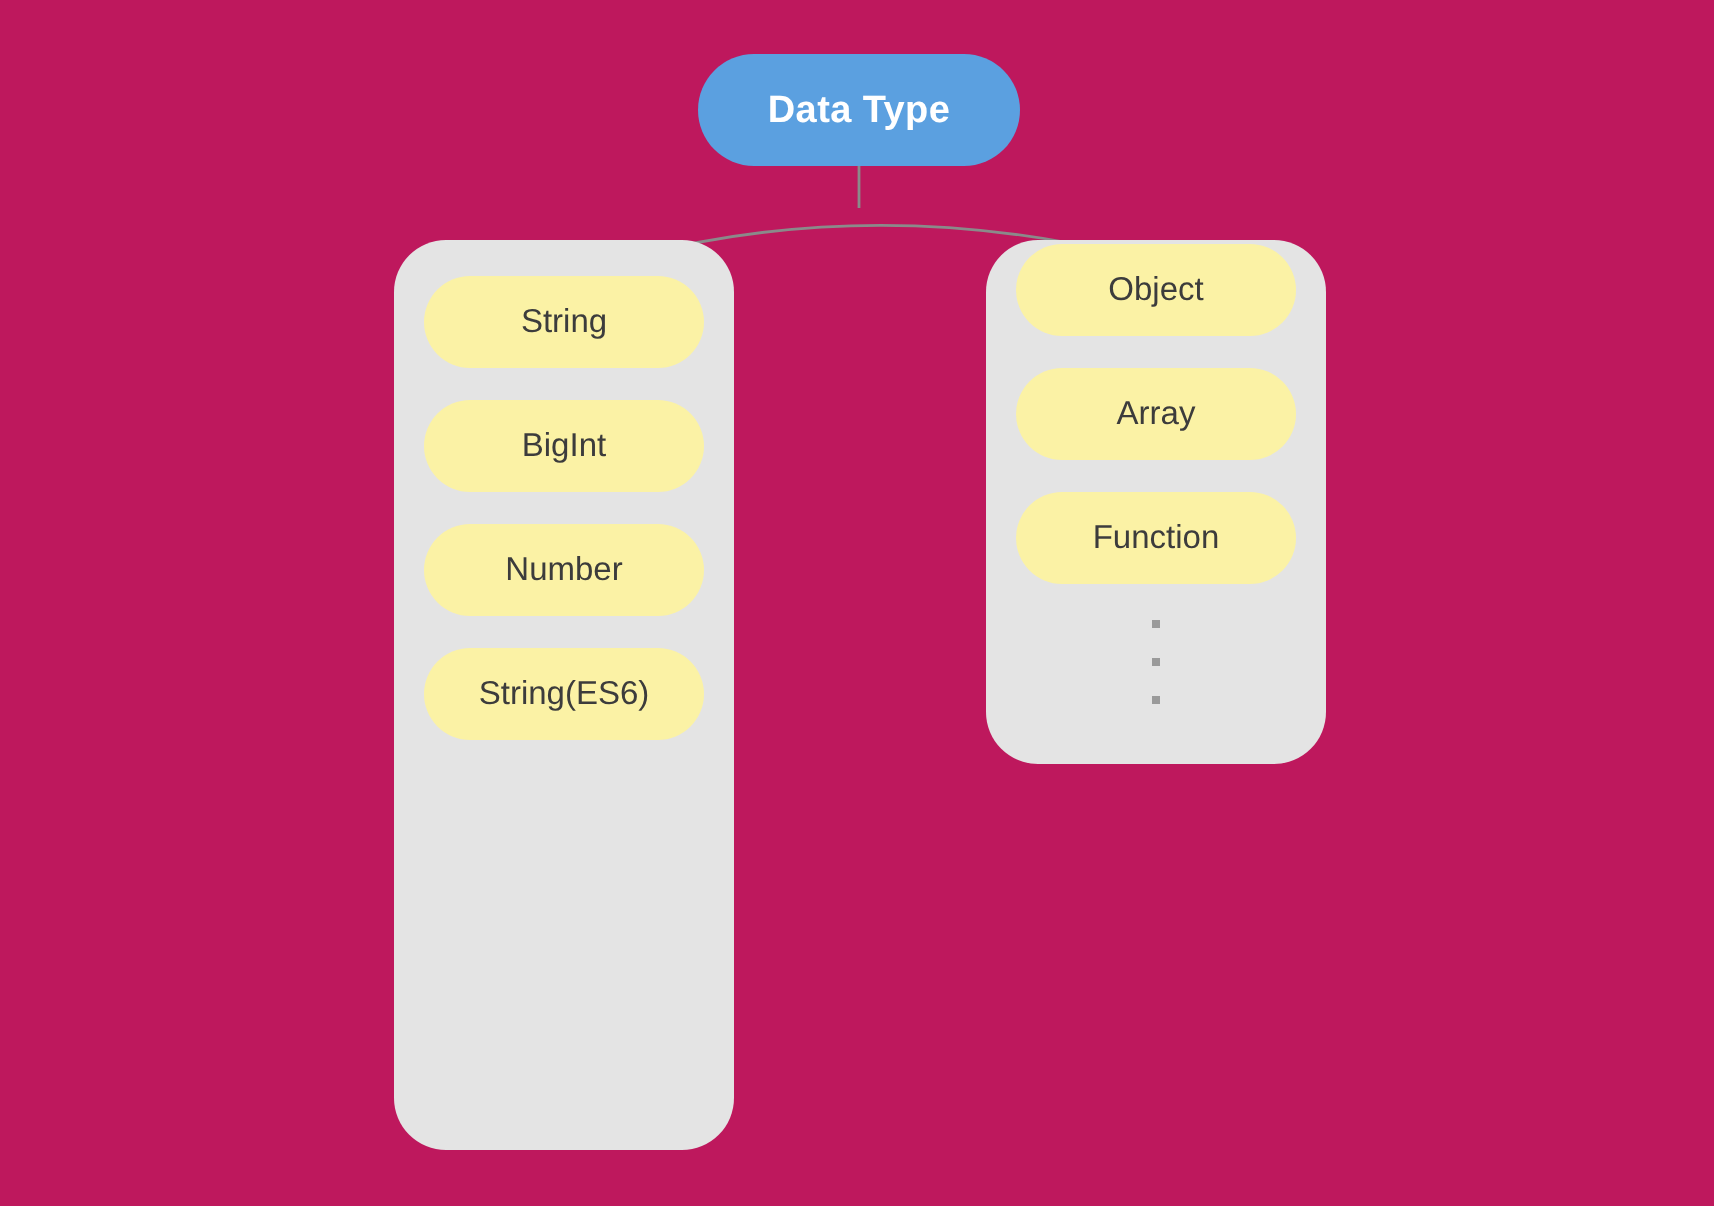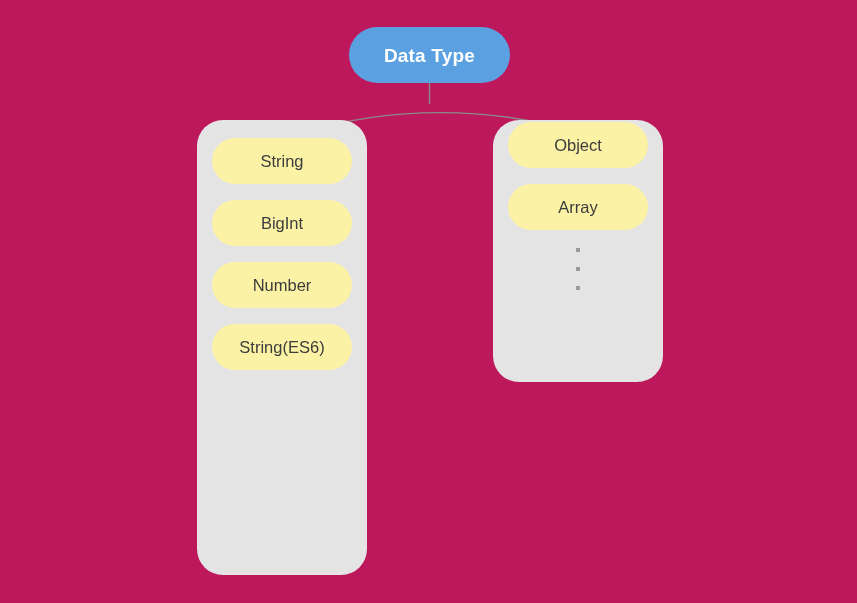--- a/index.html
+++ b/index.html
@@ -130,20 +130,23 @@
     </div>
   </div>
 
   <div class="group-box group-right">
     <div class="pill">
       <span class="pill-label">Object</span>
     </div>
     <div class="pill">
       <span class="pill-label">Array</span>
     </div>
+    <div class="pill">
+      <span class="pill-label">Function</span>
+    </div>
     <div class="ellipsis-vertical">
       <span class="ellipsis-dot"></span>
       <span class="ellipsis-dot"></span>
       <span class="ellipsis-dot"></span>
     </div>
   </div>
 
 </div>
 
 </body></html>

